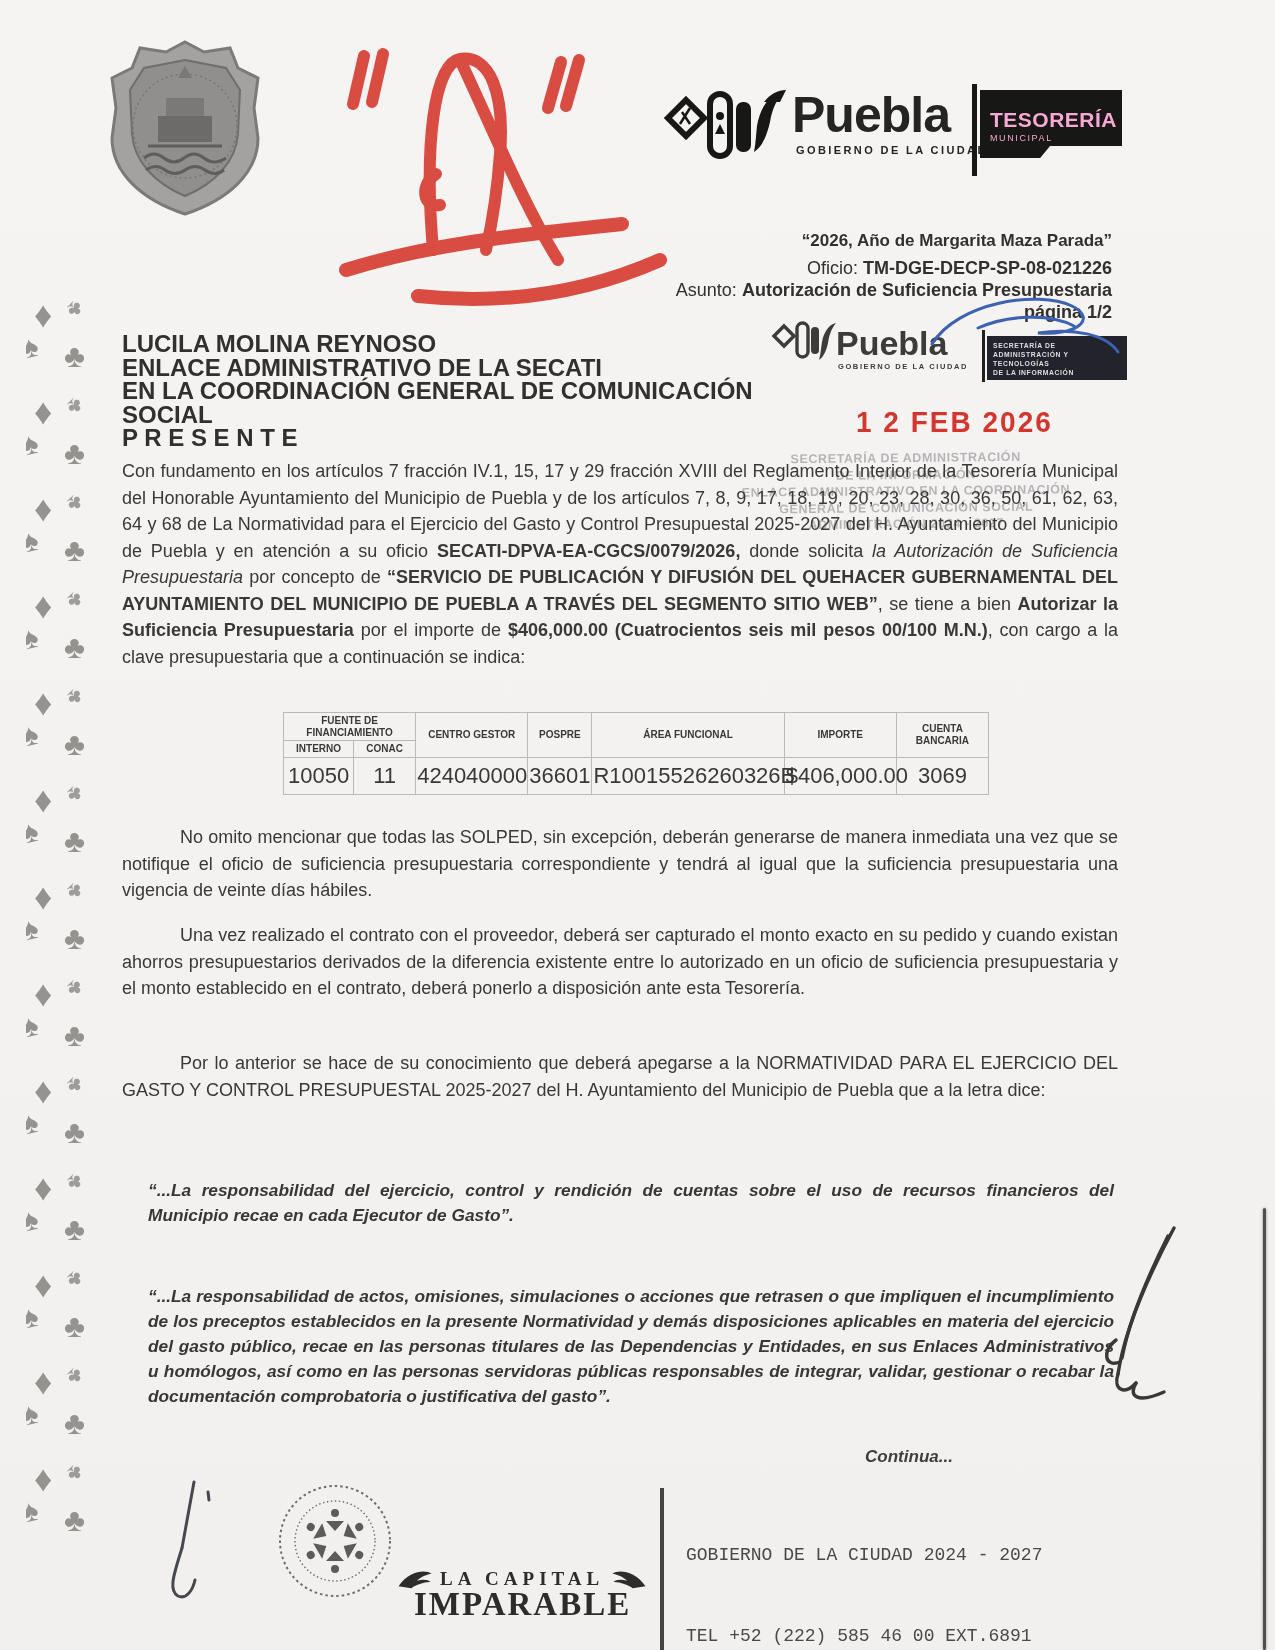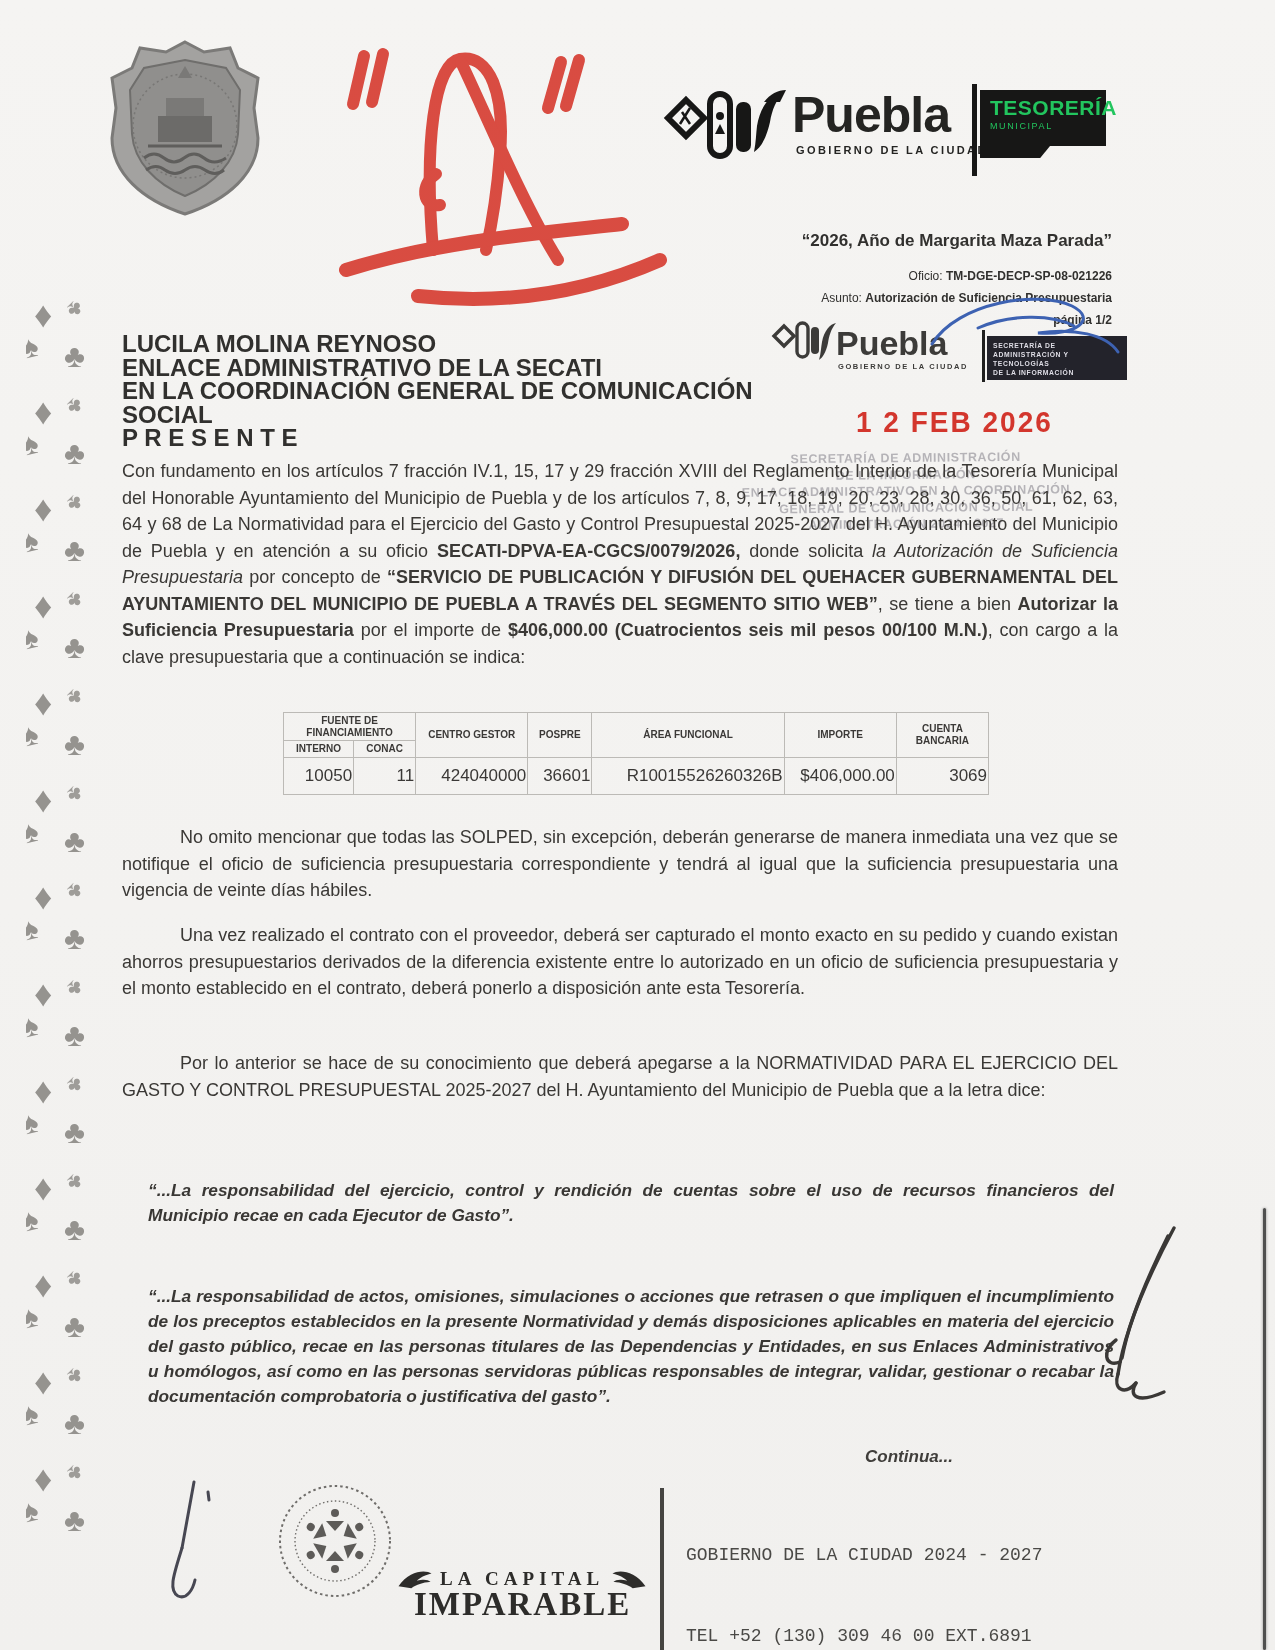--- a/index.html
+++ b/index.html
@@ -15,39 +15,39 @@
   .orn-unit{position:relative;height:97px;}
   .o1{position:absolute;left:8px;top:-2px;font-size:36px;}
   .o2{position:absolute;left:-4px;top:34px;font-size:30px;transform:rotate(-14deg);}
   .o3{position:absolute;left:38px;top:42px;font-size:32px;}
   .o4{position:absolute;left:42px;top:0px;font-size:22px;transform:rotate(135deg);opacity:.9;}
   
   .brand{position:absolute;left:660px;top:80px;width:460px;height:105px;}
   .brand-word{position:absolute;left:132px;top:6px;font-weight:bold;font-size:50px;letter-spacing:-1px;color:#242422;}
   .brand-tag{position:absolute;left:136px;top:64px;font-weight:bold;font-size:11px;letter-spacing:2.4px;color:#242422;}
   .badge-bar{position:absolute;left:312px;top:4px;width:5px;height:92px;background:#171716;}
-  .badge{position:absolute;left:320px;top:10px;width:126px;height:56px;background:#171716;color:#22c55e;padding:6px 8px 0 10px;box-sizing:border-box;}
+  .badge{position:absolute;left:320px;top:10px;width:142px;height:56px;background:#171716;color:#f9a8d4;padding:18px 8px 0 10px;box-sizing:border-box;}
   .badge-title{font-weight:bold;font-size:21px;letter-spacing:.5px;}
   .badge-sub{font-size:9px;letter-spacing:1.6px;margin-top:1px;}
   .badge-tail{position:absolute;left:320px;top:66px;width:70px;height:12px;background:#171716;clip-path:polygon(0 0,100% 0,86% 100%,0 100%);}
   .hdr-right{position:absolute;left:560px;width:552px;text-align:right;color:#31302e;margin-top:39px;}
   .stamp{position:absolute;left:770px;top:300px;width:360px;height:160px;}
   .stamp .sword{position:absolute;left:66px;top:24px;font-weight:bold;font-size:34px;color:#3c3b39;}
   .stamp .stag{position:absolute;left:68px;top:62px;font-weight:bold;font-size:7.5px;letter-spacing:1.6px;color:#3c3b39;}
   .stamp .sbar{position:absolute;left:212px;top:30px;width:3px;height:52px;background:#20201f;}
   .stamp .sbadge{position:absolute;left:217px;top:36px;width:140px;height:44px;background:#23232b;color:#dfdee6;padding:5px 6px;box-sizing:border-box;font-weight:bold;font-size:6.8px;letter-spacing:.6px;line-height:9px;}
   .stamp .sdate{position:absolute;left:86px;top:106px;font-weight:bold;font-size:28px;letter-spacing:2px;color:#d3362d;transform:scaleY(1.08);}
   .ghost{position:absolute;left:688px;top:450px;width:436px;text-align:center;font-weight:bold;
     font-size:12.5px;line-height:16.5px;letter-spacing:.6px;color:#514e5c;opacity:.38;transform:rotate(-.6deg);}
   
   .twrap{position:absolute;left:283px;top:712px;width:706px;}
   table{border-collapse:collapse;table-layout:fixed;width:100%;}
   th,td{border:1.6px solid #bcbab6;}
   th{font-size:10px;font-weight:bold;color:#3b3937;padding:2px 3px;line-height:11.5px;}
-  td{font-size:17px;color:#3a3836;text-align:right;height:34px;}
+  td{font-size:22px;color:#3a3836;text-align:center;height:34px;}
   .quote{position:absolute;left:148px;width:966px;font-weight:bold;font-style:italic;font-size:17.3px;line-height:25px;text-align:justify;color:#393734;}
   .continua{position:absolute;left:700px;top:1447px;width:418px;text-align:center;font-weight:bold;font-style:italic;font-size:17px;color:#403e3b;}
   
   .capital{position:absolute;left:396px;top:1568px;width:260px;color:#2d2c2a;font-family:Liberation Serif, serif;}
   .cap-row{display:flex;align-items:center;gap:6px;}
   .cap-top{font-weight:bold;font-size:19px;letter-spacing:5px;}
   .cap-bottom{font-weight:bold;font-size:33px;letter-spacing:2px;margin-top:-4px;margin-left:18px;}
   .addr{position:absolute;left:660px;top:1488px;border-left:4px solid #454441;padding-left:22px;
     font-family:"Liberation Mono",monospace;font-size:18px;line-height:27px;color:#4a4946;white-space:pre;}
   .edge{position:absolute;right:9px;top:1208px;width:3px;height:442px;background:#333;opacity:.85;border-radius:2px;box-shadow:0 0 3px rgba(0,0,0,.5);}
@@ -177,21 +177,21 @@
     <div class="brand-tag">GOBIERNO DE LA CIUDAD</div>
     <div class="badge-bar"></div>
     <div class="badge">
       <div class="badge-title">TESORERÍA</div>
       <div class="badge-sub">MUNICIPAL</div>
     </div>
     <div class="badge-tail"></div>
   </div>
 
   <div class="hdr-right" style="top:192px;font-weight:bold;font-size:17px;">“2026, Año de Margarita Maza Parada”</div>
-  <div class="hdr-right" style="top:226px;font-size:12px;line-height:22px;">
+  <div class="hdr-right" style="top:218px;font-size:18px;line-height:22px;">
     <div><span>Oficio:</span> <span class="b">TM-DGE-DECP-SP-08-021226</span></div>
     <div><span>Asunto:</span> <span class="b">Autorización de Suficiencia Presupuestaria</span></div>
     <div class="b">página 1/2</div>
   </div>
 
   <div class="abs" style="left:122px;top:332px;width:660px;font-weight:bold;font-size:24px;line-height:23.5px;color:#31302e;">
     <div>LUCILA MOLINA REYNOSO</div>
     <div>ENLACE ADMINISTRATIVO DE LA SECATI</div>
     <div>EN LA COORDINACIÓN GENERAL DE COMUNICACIÓN SOCIAL</div>
     <div>P R E S E N T E</div>
@@ -332,19 +332,19 @@
       <span class="cap-top">LA CAPITAL</span>
       <svg width="38" height="22" viewBox="0 0 40 24" fill="#2d2c2a">
         <path d="M38 20 C26 2 8 2 2 6 C10 8 14 10 18 14 C10 12 6 13 3 15 C12 16 18 18 24 22 Z"></path>
       </svg>
     </div>
     <div class="cap-bottom">IMPARABLE</div>
   </div>
 
   <div class="addr">
     <div>GOBIERNO DE LA CIUDAD 2024 - 2027</div>
-    <div>TEL +52 (130) 309 46 00 EXT.6891</div>
+    <div>TEL +52 (222) 585 46 00 EXT.6891</div>
     
     
   </div>
 
   <div class="edge"></div>
 </div>
 
 </body></html>

